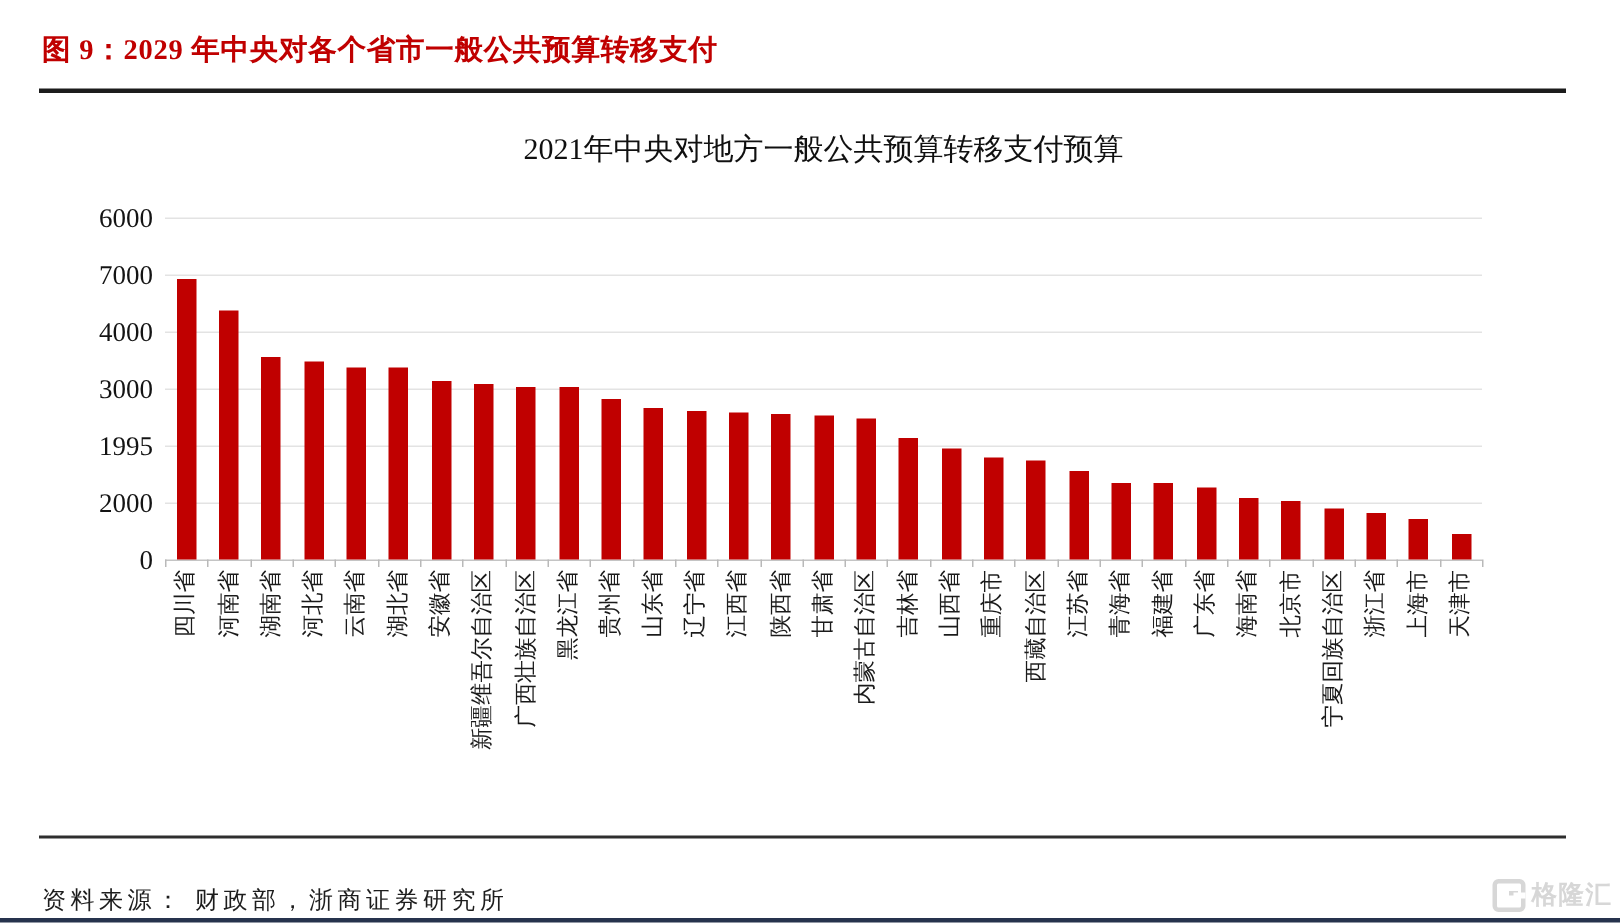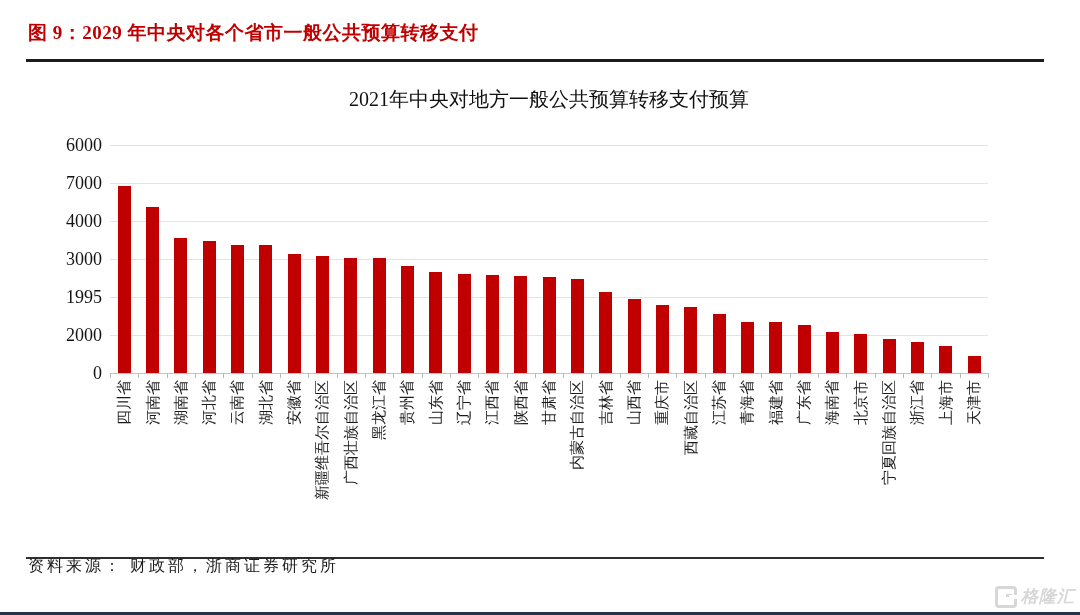--- a/index.html
+++ b/index.html
@@ -20,24 +20,24 @@
   .slot{flex:1;height:100%;display:flex;justify-content:center;align-items:flex-end;}
   .bar{width:13px;}
   .ticks{position:absolute;left:110px;top:373px;width:878px;height:5px;}
   .tick{position:absolute;top:0;width:1px;height:5px;background:#b9b9b9;}
   .x-labels{position:absolute;left:110px;top:380px;width:878px;height:175px;display:flex;}
   .xslot{flex:1;position:relative;}
   .xlabel{position:absolute;top:0;right:calc(50% + 8px);height:16px;line-height:16px;
           font-size:15px;color:#1a1a1a;white-space:nowrap;
           transform-origin:top right;transform:rotate(-90deg);}
   .source-rule{position:absolute;left:26px;top:557px;width:1018px;height:2px;background:#2e2e2e;}
-  .source-text{position:absolute;left:28px;top:556px;font-size:16px;color:#1d1d1d;
+  .source-text{position:absolute;left:28px;top:590px;font-size:16px;color:#1d1d1d;
                letter-spacing:3px;white-space:nowrap;}
   .watermark{position:absolute;right:5px;top:585px;display:flex;align-items:center;gap:4px;
-             color:#d7d7d7;font-style:italic;}
+             color:#d7d7d7;}
   .wm-box{width:16px;height:16px;border:3px solid #d7d7d7;border-radius:4px;position:relative;}
   .wm-box::after{content:"";position:absolute;right:-3px;top:6px;width:8px;height:4px;background:#fff;}
   .wm-box::before{content:"";position:absolute;right:2px;top:5px;width:6px;height:3px;background:#d7d7d7;}
   .wm-text{font-size:17px;font-weight:bold;letter-spacing:1px;
            font-family:"Liberation Sans",sans-serif;}
   .footer-bar{position:absolute;left:0;bottom:0;width:1080px;height:3px;background:#26334d;}
 </style>
 </head>
 <body>
 

